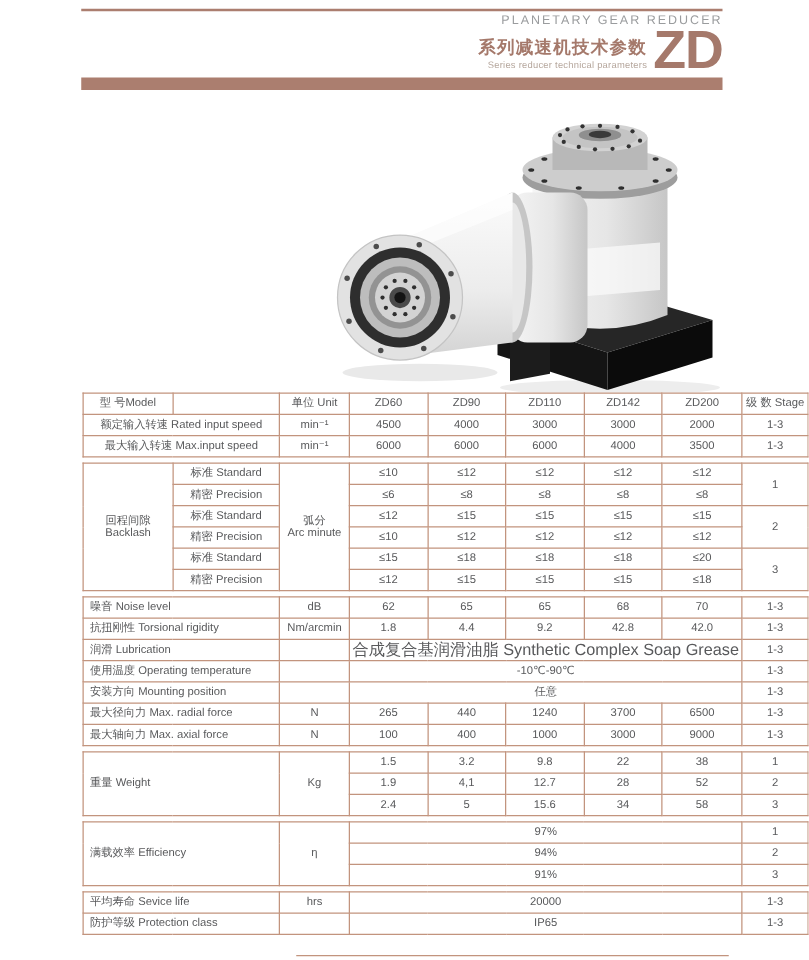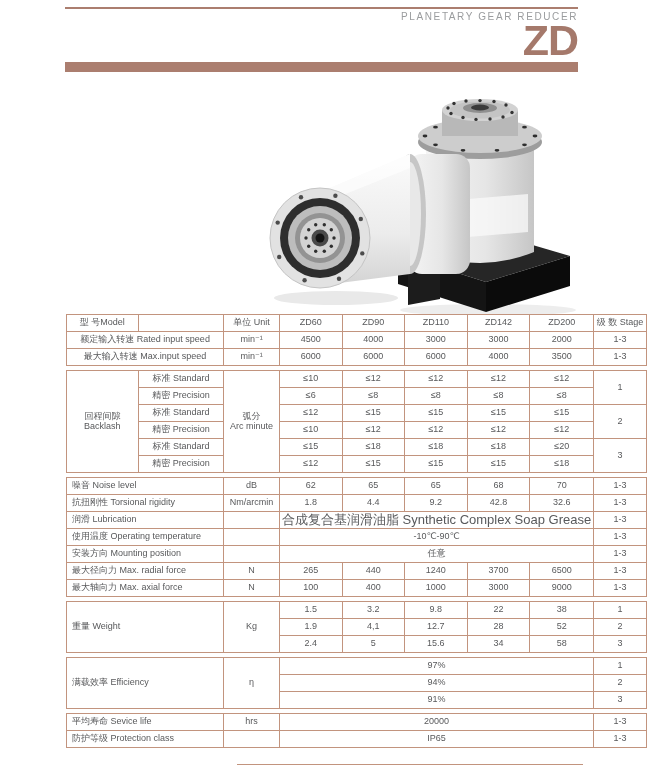--- a/index.html
+++ b/index.html
@@ -32,20 +32,24 @@
 </style>
 </head>
 <body>
 
 <div id="page">
 
   <div class="top-rule"></div>
   <div class="kicker">PLANETARY GEAR REDUCER</div>
 
   <div class="title-row">
+    <div class="title-col">
+      <div class="title-zh">系列减速机技术参数</div>
+      <div class="subtitle-en">Series reducer technical parameters</div>
+    </div>
     <div class="series-code">ZD</div>
   </div>
 
   <div class="header-bar"></div>
 
   <svg class="photo" viewBox="0 0 320 230" xmlns="http://www.w3.org/2000/svg">
     <defs>
       <linearGradient id="gBody" x1="0" y1="0" x2="1" y2="0">
         <stop offset="0" stop-color="#f5f5f5"></stop>
           <stop offset=".55" stop-color="#e6e6e6"></stop>
@@ -257,21 +261,21 @@
           <td>70</td>
           <td>1-3</td>
         </tr>
         <tr>
           <td colspan="2" class="left">抗扭刚性 Torsional rigidity</td>
           <td>Nm/arcmin</td>
           <td>1.8</td>
           <td>4.4</td>
           <td>9.2</td>
           <td>42.8</td>
-          <td>32.6</td>
+          <td>42.0</td>
           <td>1-3</td>
         </tr>
         <tr>
           <td colspan="2" class="left">润滑 Lubrication</td>
           <td></td>
           <td colspan="5" class="fit">合成复合基润滑油脂 Synthetic Complex Soap Grease</td>
           <td>1-3</td>
         </tr>
         <tr>
           <td colspan="2" class="left">使用温度 Operating temperature</td>

